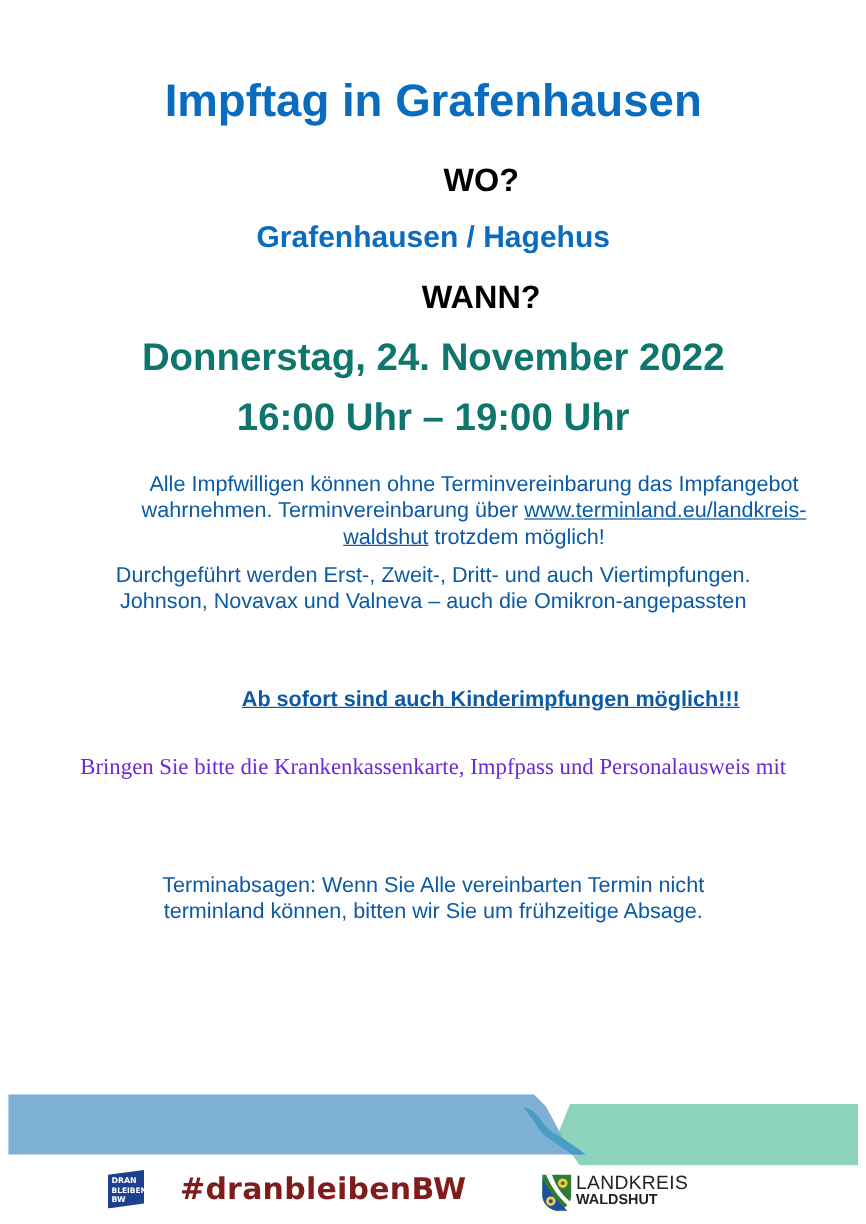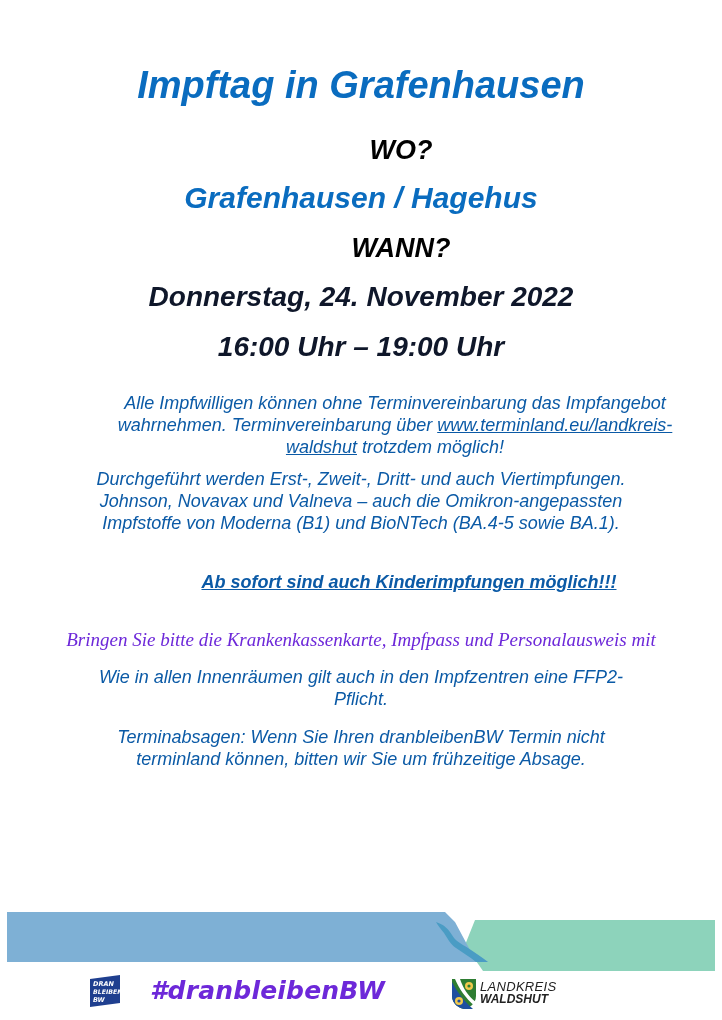--- a/index.html
+++ b/index.html
@@ -1,33 +1,33 @@
 <!DOCTYPE html>
 <html><head>
 <meta charset="utf-8">
 <style>
   html, body { margin: 0; padding: 0; background: #ffffff; }
   body { width: 722px; height: 1020px; position: relative; overflow: hidden; }
-  .page { position: absolute; left: 0; top: 0; width: 722px; height: 898px; font-style: italic; }
+  .page { position: absolute; left: 0; top: 0; width: 722px; height: 898px; }
   .center { position: absolute; left: 0; width: 722px; text-align: center; }
   .h-title { top: 62px; font-family: "Liberation Sans", sans-serif; font-weight: bold; font-size: 38px; color: #0a6cbf; line-height: 46px; }
   .h-label { font-family: "Liberation Sans", sans-serif; font-weight: bold; font-size: 27px; color: #000000; line-height: 32px; margin-left: 40px; }
-  .h-blue { font-family: "Liberation Sans", sans-serif; font-weight: bold; font-size: 30px; color: #0a6cbf; line-height: 32px; }
-  .h-blue-lg { font-family: "Liberation Sans", sans-serif; font-weight: bold; font-size: 28px; color: #0f172a; line-height: 34px; }
+  .h-blue { font-family: "Liberation Sans", sans-serif; font-weight: bold; font-size: 25px; color: #0a6cbf; line-height: 32px; }
+  .h-blue-lg { font-family: "Liberation Sans", sans-serif; font-weight: bold; font-size: 32px; color: #0f766e; line-height: 34px; }
   .body-text { font-family: "Liberation Sans", sans-serif; font-size: 18px; color: #0b5aa6; line-height: 22px; }
   .body-text a { color: #0b5aa6; text-decoration: underline; }
   .bold-link { font-family: "Liberation Sans", sans-serif; font-weight: bold; font-size: 18px; color: #0b5aa6; text-decoration: underline; line-height: 22px; }
   .serif-text { font-family: "Liberation Serif", serif; font-size: 19px; color: #6d28d9; line-height: 24px; }
 
   .banner { position: absolute; left: 0; top: 905px; width: 722px; height: 70px; }
   .logo-dran { position: absolute; left: 88px; top: 975px; width: 34px; height: 32px; }
-  .hashtag { position: absolute; left: 150px; top: 974px; font-family: "DejaVu Sans", sans-serif; font-weight: bold; font-size: 25px; color: #6d28d9; line-height: 34px; letter-spacing: 0.2px; }
+  .hashtag { position: absolute; left: 150px; top: 974px; font-family: "DejaVu Sans", sans-serif; font-weight: bold; font-size: 25px; color: #7f1d1d; line-height: 34px; letter-spacing: 0.2px; }
   .logo-lk { position: absolute; left: 451px; top: 978px; width: 26px; height: 32px; }
   .lk-text { position: absolute; left: 480px; top: 981px; font-family: "Liberation Sans", sans-serif; color: #222; line-height: 12px; }
-  .lk-text .l1 { font-size: 13px; display: block; letter-spacing: 0.3px; }
+  .lk-text .l1 { font-size: 16px; display: block; letter-spacing: 0.3px; }
   .lk-text .l2 { font-size: 12px; font-weight: bold; display: block; }
 </style>
 </head>
 <body>
 
 <div class="page">
 
   <div class="center h-title">Impftag in Grafenhausen</div>
 
   <div class="center h-label" style="top:134px;">WO?</div>
@@ -38,36 +38,31 @@
 
   <div class="center body-text" style="top:392px;padding-left:34px;">
     <div>Alle Impfwilligen können ohne Terminvereinbarung das Impfangebot</div>
     <div><span>wahrnehmen. Terminvereinbarung über </span><a>www.terminland.eu/landkreis-</a></div>
     <div><a>waldshut</a><span> trotzdem möglich!</span></div>
   </div>
 
   <div class="center body-text" style="top:468px;">
     <div>Durchgeführt werden Erst-, Zweit-, Dritt- und auch Viertimpfungen.</div>
     <div>Johnson, Novavax und Valneva  – auch die Omikron-angepassten</div>
-    <div>Impfstoffe von Moderna (B1) und BioNTech (BA.4-5 sowie BA.1).</div>
   </div>
 
   <div class="center" style="top:571px;padding-left:48px;">
     <span class="bold-link">Ab sofort sind auch Kinderimpfungen möglich!!!</span>
   </div>
 
   <div class="center serif-text" style="top:628px;">Bringen Sie bitte die Krankenkassenkarte, Impfpass und Personalausweis mit</div>
 
-  <div class="center body-text" style="top:666px;">
-    <div>Wie in allen Innenräumen gilt auch in den Impfzentren eine FFP2-</div>
-    <div>Pflicht.</div>
-  </div>
 
   <div class="center body-text" style="top:726px;">
-    <div>Terminabsagen: Wenn Sie Ihren dranbleibenBW Termin nicht</div>
+    <div>Terminabsagen: Wenn Sie Alle vereinbarten Termin nicht</div>
     <div>terminland können, bitten wir Sie um frühzeitige Absage.</div>
   </div>
 
   <svg class="banner" viewBox="0 0 722 70" width="722" height="70">
     <polygon points="475,15 715,15 715,66 483,66 465,40" fill="#8dd3bb"></polygon>
     <polygon points="7,7 445,7 455,17 470,45 488,57 7,57" fill="#7eb0d5"></polygon>
     <path d="M436,17 C445,20 448,24 452,30 C455,36 462,39 468,43 C475,48 482,52 488,57 L476,57 C470,52 462,47 456,43 C450,39 448,34 444,28 C441,24 438,21 436,17 Z" fill="#4a9cc4"></path>
   </svg>
 
   <svg class="logo-dran" viewBox="0 0 34 32" width="34" height="32">

